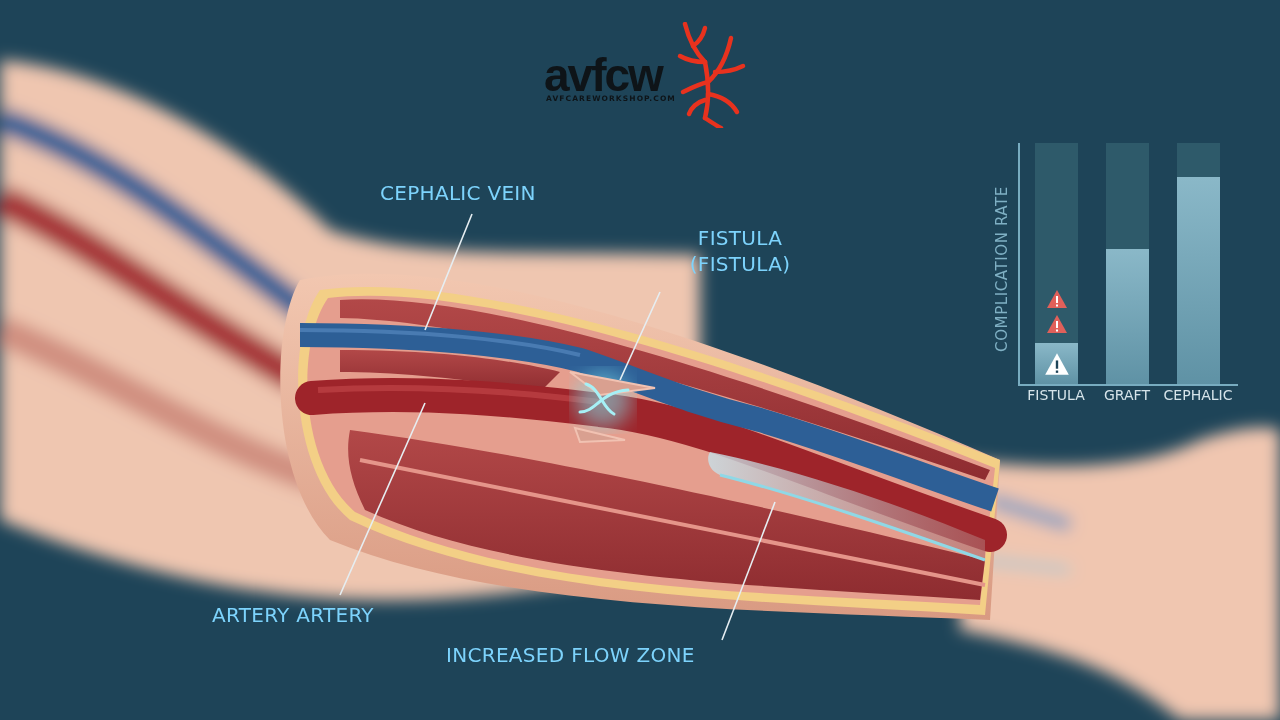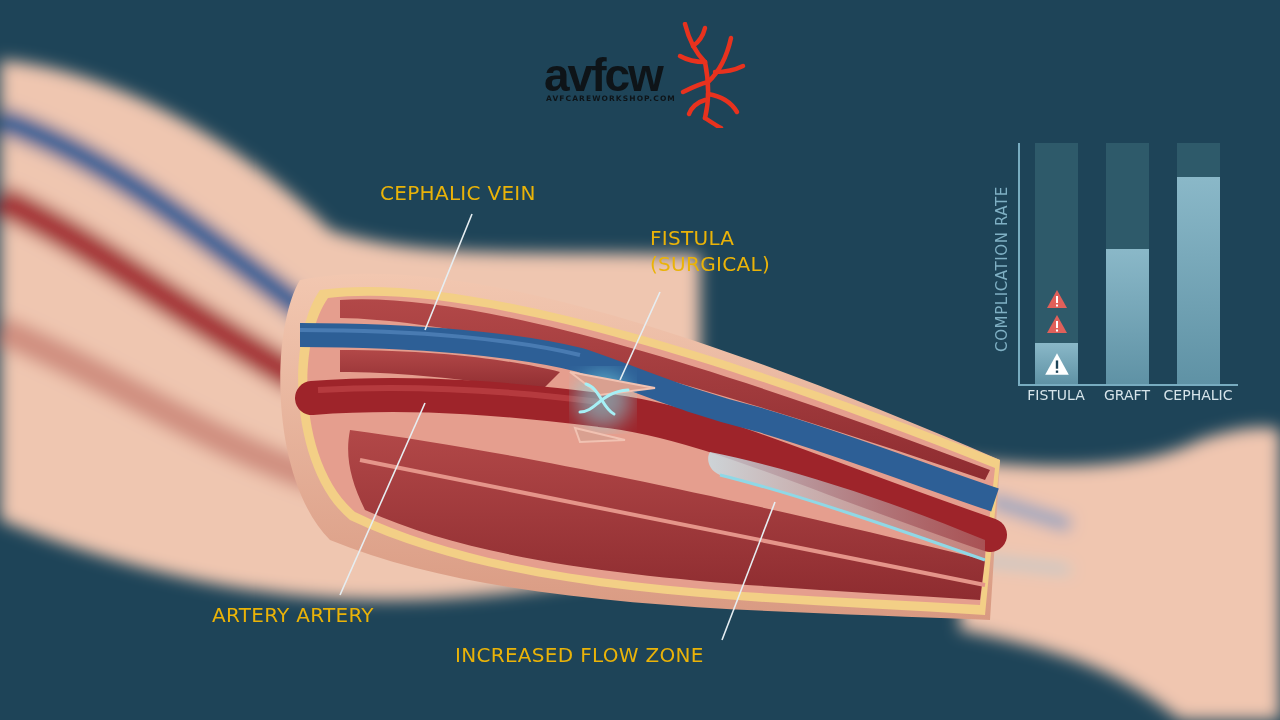--- a/index.html
+++ b/index.html
@@ -1,19 +1,19 @@
 <!DOCTYPE html>
 <html><head>
 <meta charset="utf-8">
 <style>
   html, body { margin:0; padding:0; }
   body { width:1280px; height:720px; overflow:hidden; background:#1e4458; font-family:"Liberation Sans", sans-serif; position:relative; }
   .stage { position:absolute; left:0; top:0; width:1280px; height:720px; }
   .stage svg.art { position:absolute; left:0; top:0; }
-  .label { position:absolute; color:#eab308; font-family:"DejaVu Sans", sans-serif; font-size:20px; letter-spacing:0.3px; white-space:nowrap; line-height:26px; }
+  .label { position:absolute; color:#7dd3fc; font-family:"DejaVu Sans", sans-serif; font-size:20px; letter-spacing:0.3px; white-space:nowrap; text-align:center; line-height:26px; }
   .logo { position:absolute; left:540px; top:22px; width:220px; height:106px; }
   .logo-word { position:absolute; left:4px; top:30px; font-family:"Liberation Sans", sans-serif; font-weight:bold; font-size:46px; letter-spacing:-2px; color:#0e1418; line-height:46px; }
   .logo-url { position:absolute; left:6px; top:72px; font-family:"DejaVu Sans", sans-serif; font-weight:bold; font-size:7.5px; letter-spacing:1.1px; color:#0e1418;text-align:center; }
   .logo-mark { position:absolute; left:135px; top:0; }
   .chart { position:absolute; left:980px; top:135px; width:270px; height:290px; }
   .chart .ylabel { position:absolute; left:-98px; top:125px; width:240px; transform:rotate(-90deg); color:#7fb0c4; font-family:"DejaVu Sans", sans-serif; font-size:15px; letter-spacing:0.6px; text-align:center; white-space:nowrap; }
   .chart .yaxis { position:absolute; left:38px; top:8px; width:2px; height:242px; background:#78acc0; }
   .chart .xaxis { position:absolute; left:38px; top:249px; width:220px; height:2px; background:#78acc0; }
   .bar-track { position:absolute; top:8px; width:43px; height:241px; background:#2e5a6a; }
   .bar-fill { position:absolute; left:0; bottom:0; width:100%; background:linear-gradient(#8ab8c8,#5f92a5); }
@@ -113,24 +113,24 @@
       <path d="M33,60 C44,50 52,34 56,16"></path>
       <path d="M40,50 C50,50 60,48 68,44"></path>
       <path d="M33,72 C46,74 56,80 62,90"></path>
     </g>
   </svg>
 </div>
 
 <div class="label" style="left:380px; top:180px;">CEPHALIC VEIN</div>
 <div class="label" style="left:650px; top:225px; width:180px;">
   <div>FISTULA</div>
-  <div>(SURGICAL)</div>
+  <div>(FISTULA)</div>
 </div>
 <div class="label" style="left:212px; top:602px;">ARTERY ARTERY</div>
-<div class="label" style="left:446px; top:642px;margin-left:9px;">INCREASED FLOW ZONE</div>
+<div class="label" style="left:446px; top:642px;">INCREASED FLOW ZONE</div>
 
 <div class="chart">
   <div class="ylabel">COMPLICATION RATE</div>
   <div class="bar-track" style="left:55px;">
     <div class="bar-fill" style="height:17%;"></div>
   </div>
   <div class="bar-track" style="left:126px;">
     <div class="bar-fill" style="height:56%;"></div>
   </div>
   <div class="bar-track" style="left:197px;">

